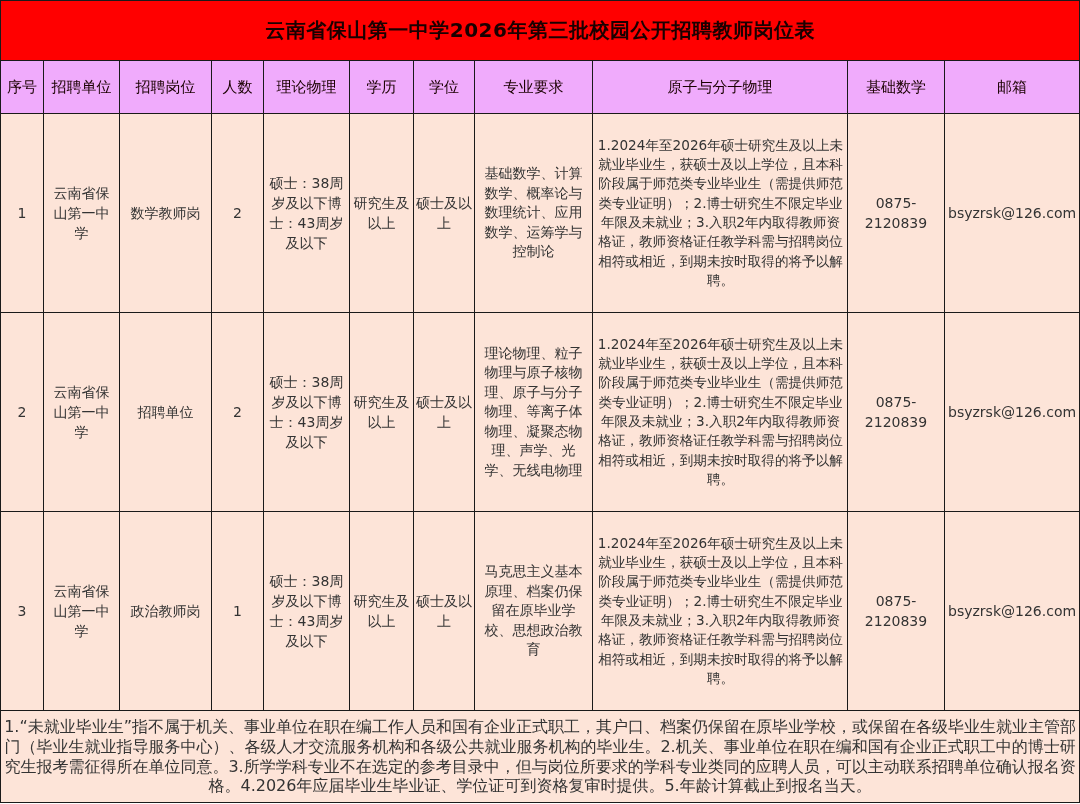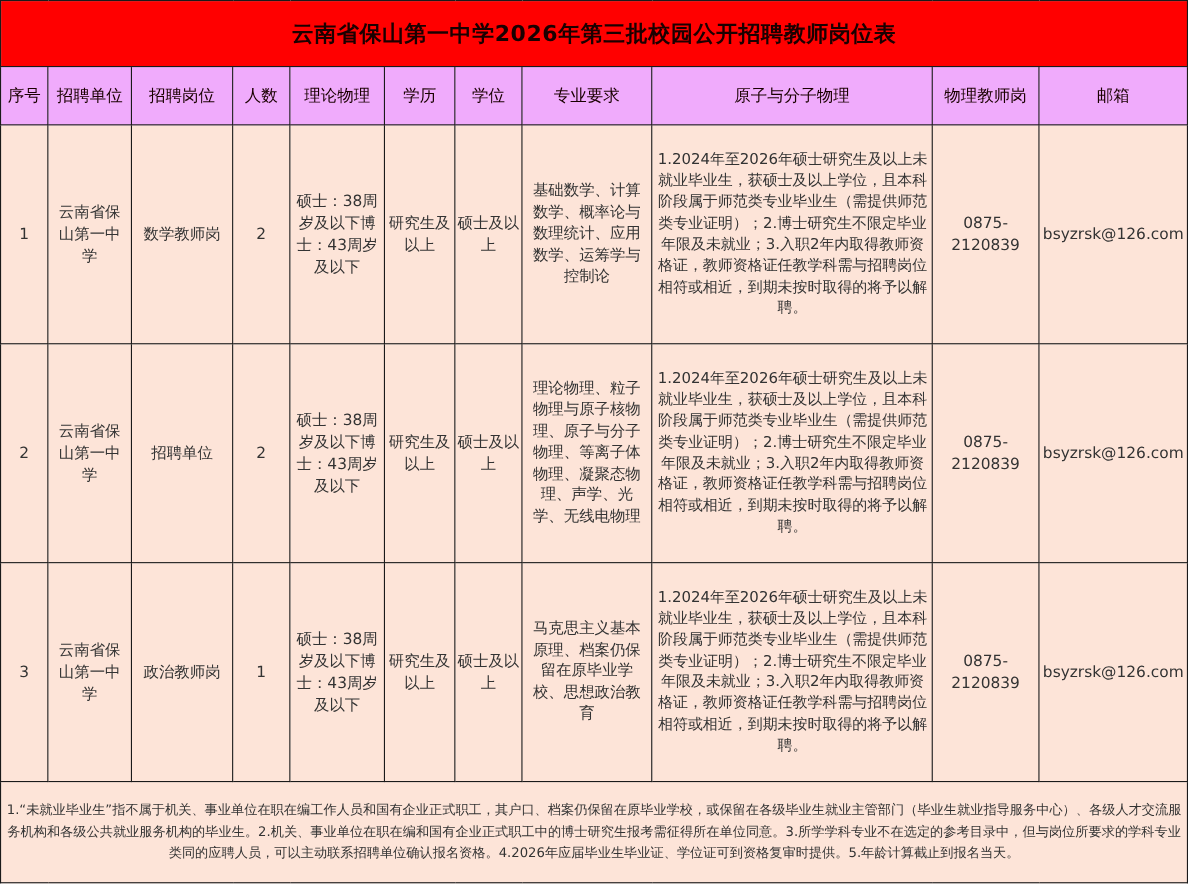--- a/index.html
+++ b/index.html
@@ -7,21 +7,21 @@
   .sheet { position: relative; width: 1079px; height: 803px; box-sizing: border-box; border-radius: 23px; }
   table.grid { border-collapse: collapse; table-layout: fixed; width: 1079px; }
   table.grid td, table.grid th { border: 1.5px solid #1a1a1a; padding: 0; text-align: center; vertical-align: middle; box-sizing: border-box; }
   .title-cell { background: #ff0000; height: 60px; font-size: 20px; font-weight: bold; color: #1a0000; letter-spacing: 0.5px; }
   .hdr th { background: #f0abfc; height: 53px; font-size: 15px; font-weight: normal; color: #1a0000; }
   .row td { background: #fde4d8; height: 199px; font-size: 14px; color: #333333; line-height: 20px; }
   .row td.cond { text-align: center; padding: 0 2px 0 3px; font-size: 13.6px; line-height: 19.3px; }
   .row td.major { padding: 0 3px; font-size: 14px; line-height: 19.5px; }
   .row td.age { padding: 0 3px; }
   .row td.unit { padding: 13px 6px; }
-  .note td { background: #fde4d8; height: 92px; text-align: left; vertical-align: top; padding: 6px 3px 0 3px; font-size: 12px; line-height: 19.6px; color: #333333; }
+  .note td { background: #fde4d8; height: 92px; text-align: left; vertical-align: top; padding: 6px 3px 0 3px; font-size: 16px; line-height: 19.6px; color: #333333; }
 </style>
 </head>
 <body>
 
 <div class="sheet">
   <table class="grid">
     <colgroup>
       <col style="width:43px">
         <col style="width:76px">
         <col style="width:92px">
@@ -41,21 +41,21 @@
     <tr class="hdr">
       <th>序号</th>
       <th>招聘单位</th>
       <th>招聘岗位</th>
       <th>人数</th>
       <th>理论物理</th>
       <th>学历</th>
       <th>学位</th>
       <th>专业要求</th>
       <th>原子与分子物理</th>
-      <th>物理教师岗</th>
+      <th>基础数学</th>
       <th>邮箱</th>
     </tr>
 
     <tr class="row">
       <td>1</td>
       <td class="unit">云南省保山第一中学</td>
       <td>数学教师岗</td>
       <td>2</td>
       <td class="age">硕士：38周岁及以下博士：43周岁及以下</td>
       <td>研究生及以上</td>

